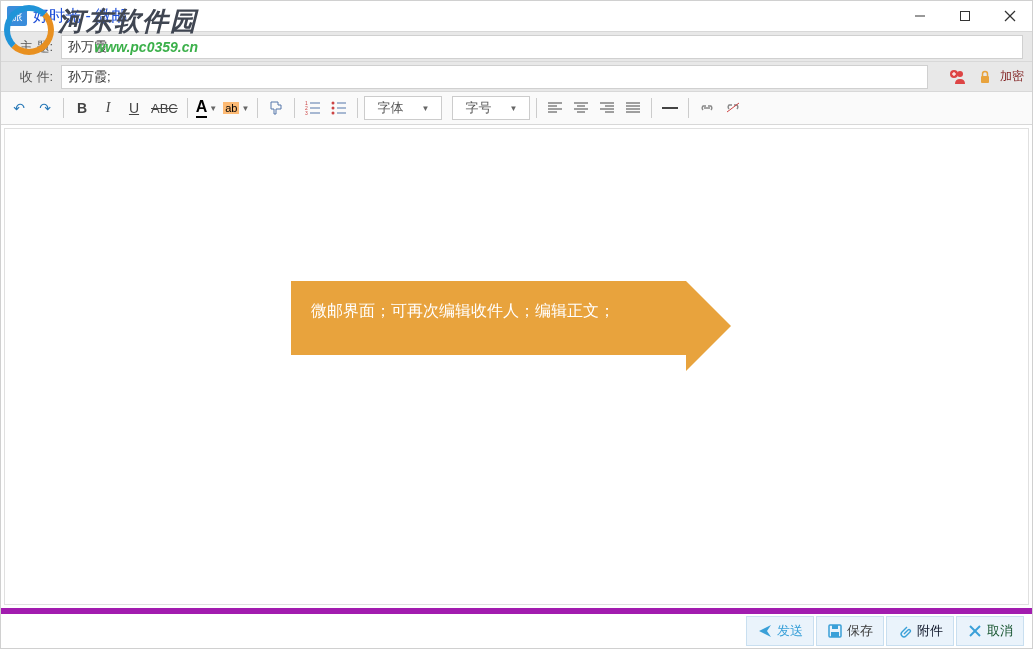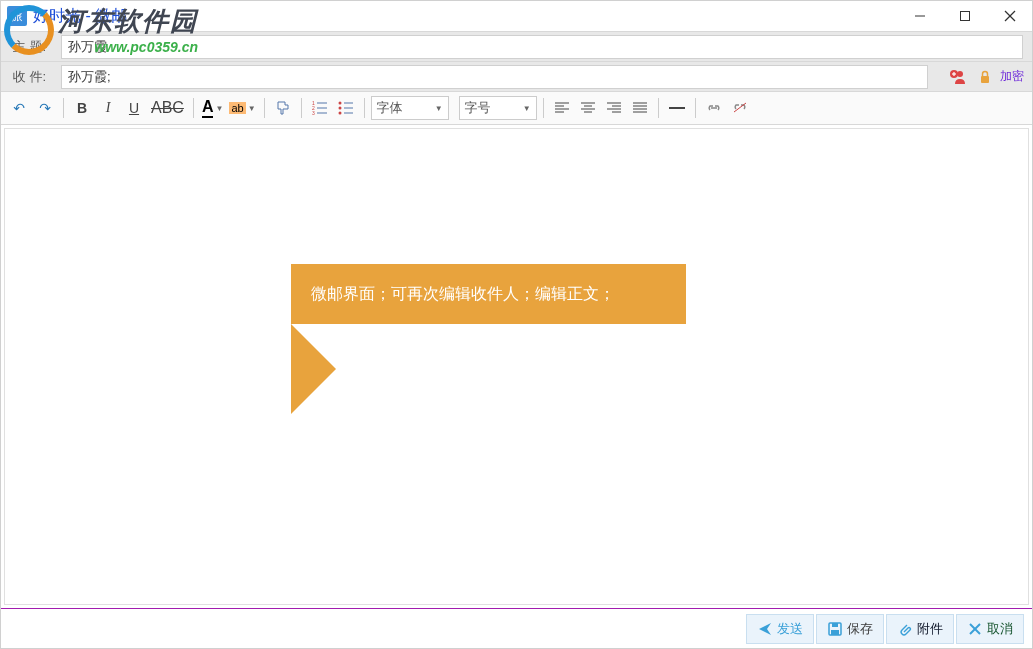--- a/index.html
+++ b/index.html
@@ -59,21 +59,21 @@
   align-items: center;
   background: #e8e8e8;
   height: 30px;
   border-top: 1px solid #d8d8d8;
 }
 .row-label {
   width: 60px;
   font-size: 13px;
   color: #555;
   text-align: right;
-  padding-right: 15px;
+  padding-right: 8px;
 }
 .row-input {
   flex: 1;
   height: 24px;
   background: #fff;
   border: 1px solid #d0d0d0;
   padding: 0 6px;
   font-size: 13px;
   color: #333;
   margin-right: 9px;
@@ -85,21 +85,21 @@
   width: 22px;
   height: 22px;
   display: flex;
   align-items: center;
   justify-content: center;
   margin-right: 4px;
   cursor: pointer;
 }
 .encrypt-label {
   font-size: 12px;
-  color: #6d28d9;
+  color: #7f1d1d;
   margin-right: 8px;
 }
 .toolbar {
   height: 34px;
   background: #fafafa;
   border-top: 1px solid #d8d8d8;
   border-bottom: 1px solid #d8d8d8;
   display: flex;
   align-items: center;
   padding: 0 6px;
@@ -112,21 +112,21 @@
   align-items: center;
   justify-content: center;
   cursor: pointer;
   font-size: 14px;
   color: #444;
   padding: 0 3px;
 }
 .tb-btn.bold { font-weight: bold; }
 .tb-btn.italic { font-style: italic; font-family: serif; }
 .tb-btn.underline { text-decoration: underline; }
-.tb-btn.strike { text-decoration: line-through; font-size: 16px; }
+.tb-btn.strike { text-decoration: line-through; font-size: 13px; }
 .tb-sep {
   width: 1px;
   height: 20px;
   background: #ccc;
   margin: 0 4px;
 }
 .tb-dd {
   display: flex;
   align-items: center;
   padding: 0 2px;
@@ -135,61 +135,60 @@
   font-size: 8px;
   color: #666;
   margin-left: 2px;
 }
 .tb-select {
   height: 24px;
   border: 1px solid #ccc;
   background: #fff;
   display: flex;
   align-items: center;
-  padding: 0 5px;
+  padding: 0 12px;
   font-size: 13px;
   color: #555;
   min-width: 78px;
   cursor: pointer;
   justify-content: space-between;
 }
 .editor-area {
   flex: 1;
   background: #fff;
   position: relative;
   margin: 3px;
   border: 1px solid #e0e0e0;
 }
 .callout {
   position: absolute;
   left: 286px;
-  top: 135px;
+  top: 152px;
   width: 440px;
   height: 74px;
   display: flex;
-  flex-direction: column;
 }
 .callout-body {
   background: #e8a33d;
   color: #fff;
   font-size: 16px;
   line-height: 28px;
   padding: 16px 20px;
   width: 395px;
 }
 .callout-arrow {
   width: 0;
   height: 0;
   border-top: 45px solid transparent;
   border-bottom: 45px solid transparent;
   border-left: 45px solid #e8a33d;
 }
 .bottom-bar {
   height: 40px;
-  border-top: 1px solid #a21caf;
+  border-top: 6px solid #a21caf;
   display: flex;
   justify-content: flex-end;
   align-items: center;
   padding-right: 8px;
   gap: 2px;
 }
 .action-btn {
   height: 30px;
   border: 1px solid #c9dff0;
   background: #eaf3fb;

